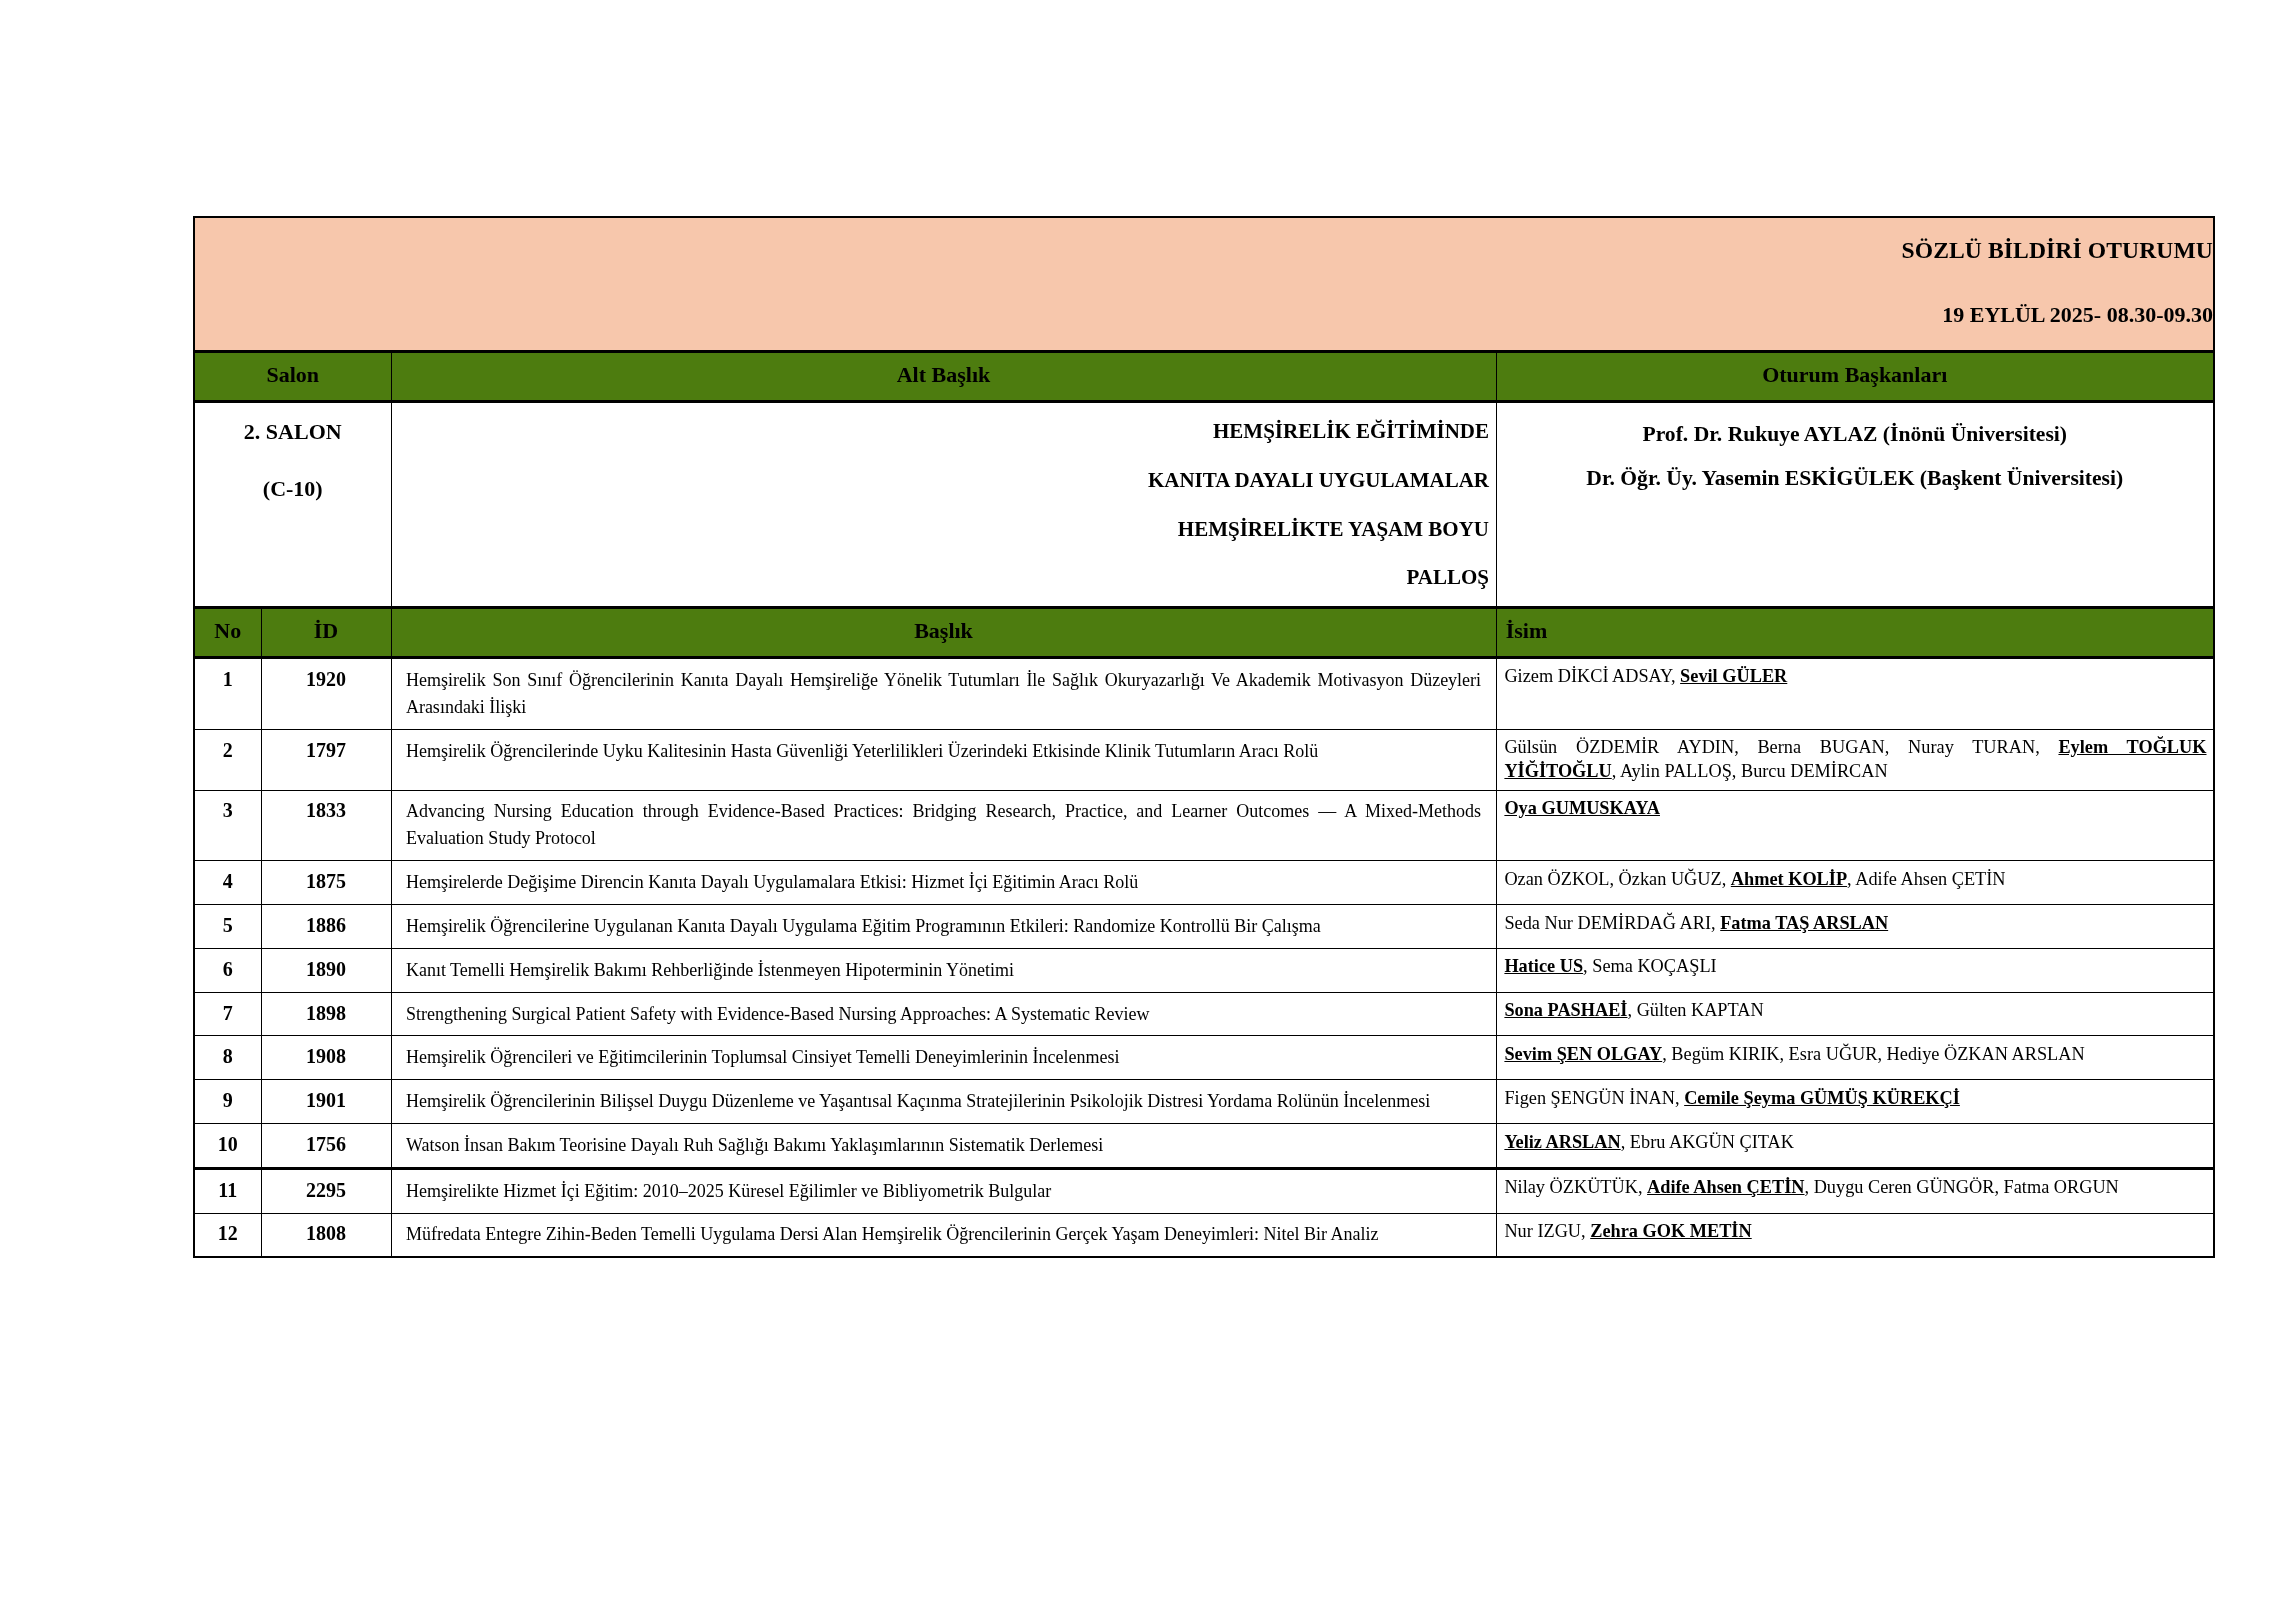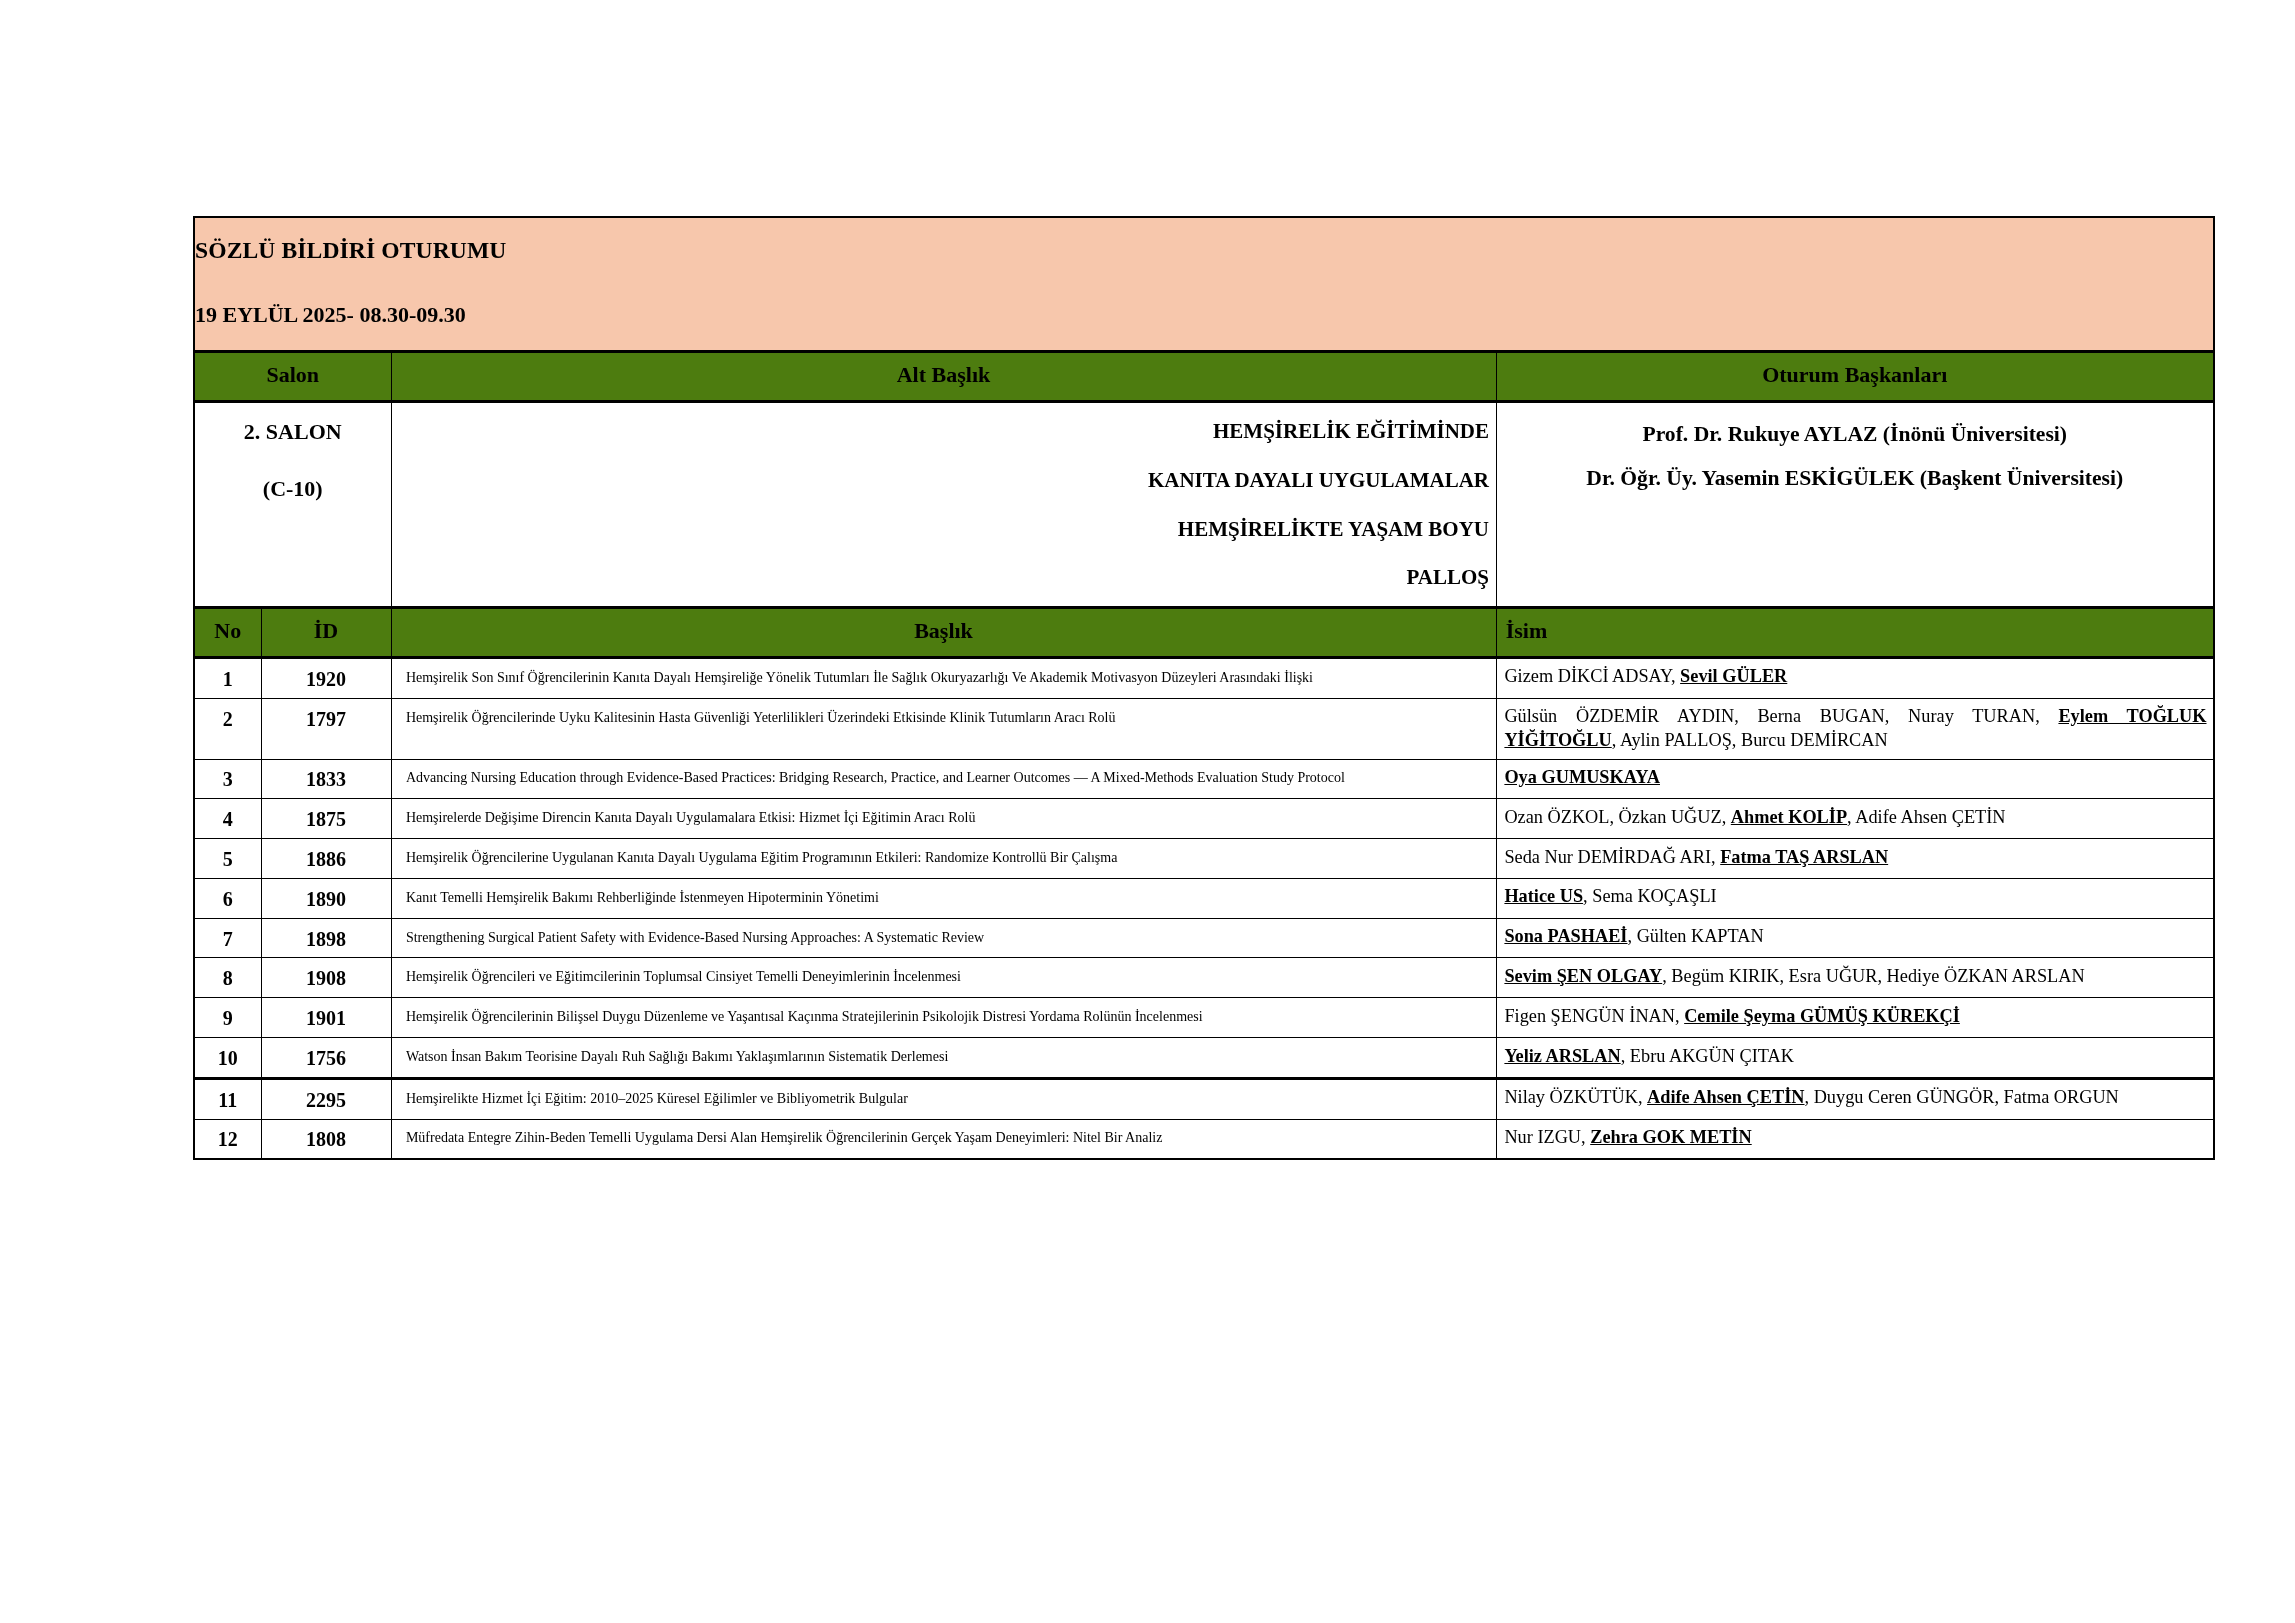--- a/index.html
+++ b/index.html
@@ -29,21 +29,21 @@
   }
   table.session td, table.session th {
     border: 1.3px solid #000;
     vertical-align: top;
     padding: 0;
   }
 
   
   .banner-cell {
     background: #F7C7AC;
-    text-align: left;
+    text-align: right;
     border-bottom: 3.3px solid #000 !important;
     padding: 18.3px 0 22px 0 !important;
   }
   .banner-title {
     font-size: 23.6px;
     font-weight: bold;
     letter-spacing: 0.1px;
     line-height: 1.25;
   }
   .banner-sub {
@@ -97,21 +97,21 @@
   td.no, td.id {
     text-align: center;
     font-weight: bold;
     font-size: 20px;
     padding: 7.9px 2.6px 6.5px 2.6px !important;
     line-height: 1.22;
   }
   td.title {
     text-align: justify;
     text-align-last: left;
-    font-size: 14px;
+    font-size: 18px;
     padding: 7.9px 14.4px 7.9px 14.4px !important;
     line-height: 1.5;
     hyphens: none;
   }
   td.names {
     text-align: justify;
     text-align-last: left;
     font-size: 18.3px;
     padding: 6.5px 6.5px 6.5px 7.9px !important;
     line-height: 1.28;

